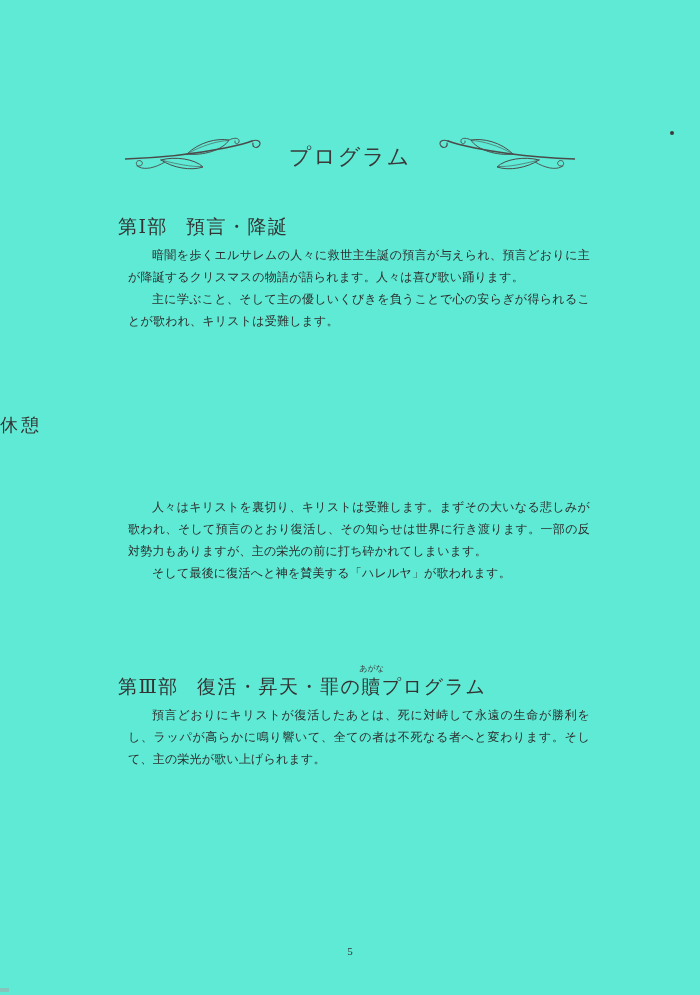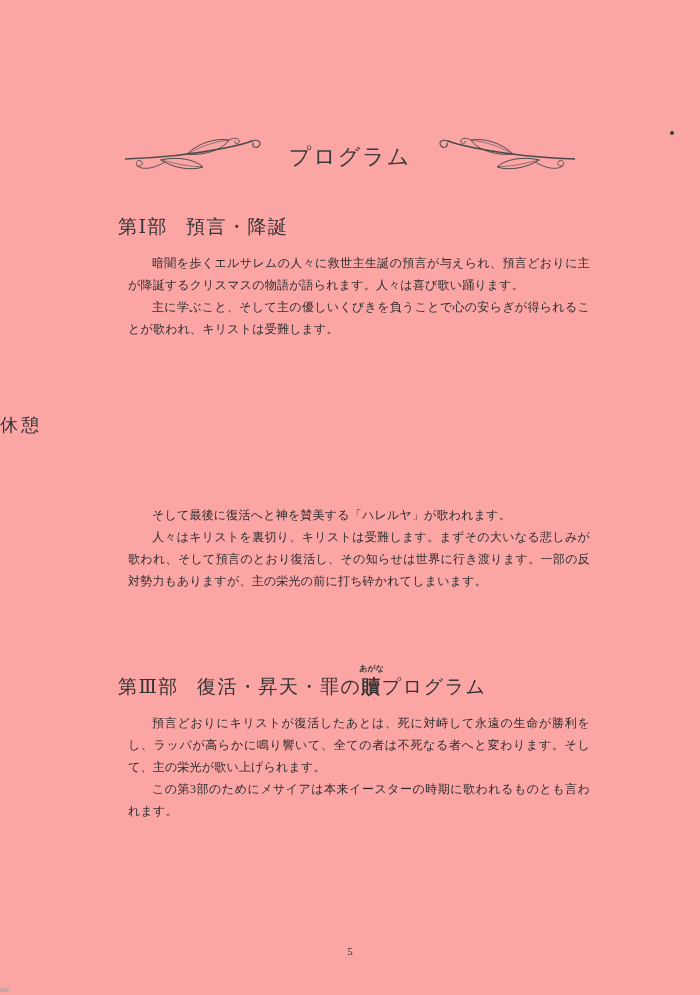--- a/index.html
+++ b/index.html
@@ -4,21 +4,21 @@
 <style>
   html,body{margin:0;padding:0;}
   body{
     background:#ffffff;
     font-family:"Liberation Serif","DejaVu Serif",serif;
   }
   .page{
     position:relative;
     width:700px;
     height:995px;
-    background:#fca5a5;
+    background:#5eead4;
     color:#2f2f2f;
     overflow:hidden;
   }
   
   .ornament-row{
     position:absolute;
     top:130px; left:0; right:0;
     height:54px;
     display:flex;
     align-items:center;
@@ -43,32 +43,32 @@
     margin:0;
     font-size:19px;
     font-weight:normal;
     letter-spacing:1.5px;
     color:#333333;
     white-space:nowrap;
   }
   .part-3 h2{margin-top:12px;}
   .section-title{margin-left:0.95em;}
   .body-text{
-    margin-top:12px;
+    margin-top:4px;
     margin-left:10px;
     width:462px;
     font-size:12px;
     line-height:22px;
     text-align:justify;
     color:#2d2d2d;
     letter-spacing:0.2px;
   }
   .body-text p{margin:0; text-indent:2em;}
   
-  .ruby-wrap{position:relative; display:inline-block;font-weight:bold;}
+  .ruby-wrap{position:relative; display:inline-block;}
   .furigana{
     position:absolute;
     top:-9px; left:50%;
     transform:translateX(-50%);
     font-size:8px;
     letter-spacing:0;
     color:#3a3a3a;
     white-space:nowrap;
     line-height:1;
   }
@@ -149,32 +149,31 @@
     <div class="body-text">
       <p>暗闇を歩くエルサレムの人々に救世主生誕の預言が与えられ、預言どおりに主が降誕するクリスマスの物語が語られます。人々は喜び歌い踊ります。</p>
       <p>主に学ぶこと、そして主の優しいくびきを負うことで心の安らぎが得られることが歌われ、キリストは受難します。</p>
     </div>
   </section>
 
   <div class="intermission">休憩</div>
 
   <section class="part part-2">
     <div class="body-text">
+      <p>人々はキリストを裏切り、キリストは受難します。まずその大いなる悲しみが歌われ、そして預言のとおり復活し、その知らせは世界に行き渡ります。一部の反対勢力もありますが、主の栄光の前に打ち砕かれてしまいます。</p>
       <p>そして最後に復活へと神を賛美する「ハレルヤ」が歌われます。</p>
-      <p>人々はキリストを裏切り、キリストは受難します。まずその大いなる悲しみが歌われ、そして預言のとおり復活し、その知らせは世界に行き渡ります。一部の反対勢力もありますが、主の栄光の前に打ち砕かれてしまいます。</p>
     </div>
   </section>
 
   <section class="part part-3">
     <h2>
       <span>第Ⅲ部</span><span class="section-title">復活・昇天・罪の</span><span class="ruby-wrap"><span class="furigana">あがな</span><span>贖</span></span><span>プログラム</span>
     </h2>
     <div class="body-text">
       <p>預言どおりにキリストが復活したあとは、死に対峙して永遠の生命が勝利をし、ラッパが高らかに鳴り響いて、全ての者は不死なる者へと変わります。そして、主の栄光が歌い上げられます。</p>
-      <p>この第3部のためにメサイアは本来イースターの時期に歌われるものとも言われます。</p>
     </div>
   </section>
 
   <div class="page-number">5</div>
 
   <span class="speck-top-right"></span>
   <span class="smudge-bottom-left"></span>
 
 </div>
 

